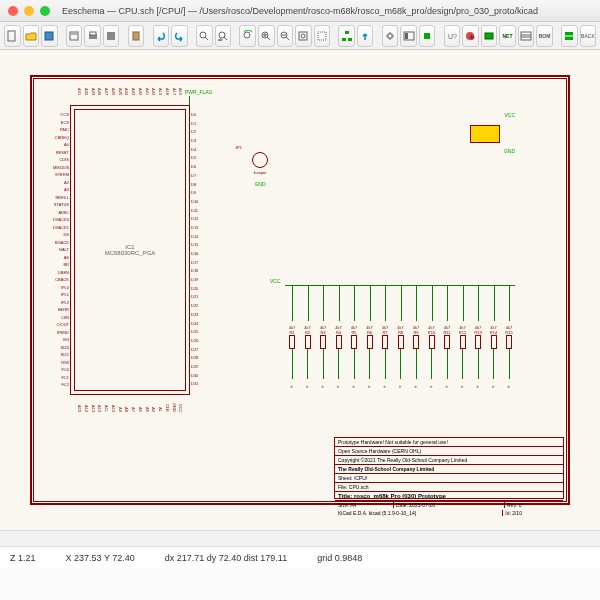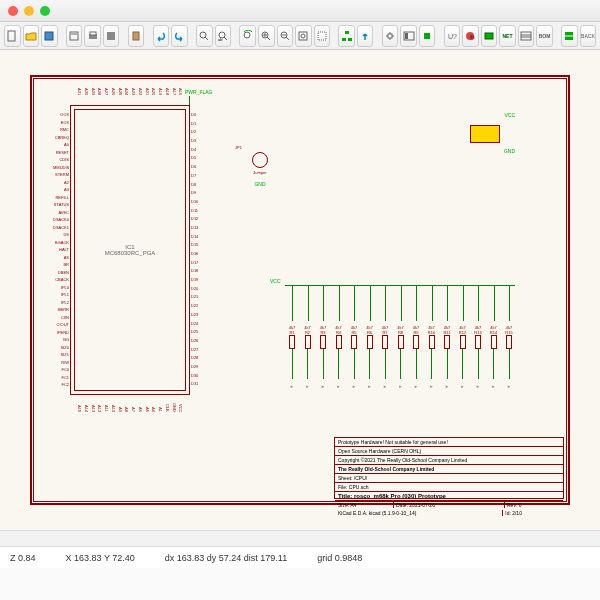--- a/index.html
+++ b/index.html
@@ -44,20 +44,21 @@
 </style>
 </head>
 <body>
 
 <div class="titlebar">
   <div class="traffic">
     <div class="dot r"></div>
     <div class="dot y"></div>
     <div class="dot g"></div>
   </div>
+  <div class="title">Eeschema — CPU.sch [/CPU/] — /Users/rosco/Development/rosco-m68k/rosco_m68k_pro/design/pro_030_proto/kicad</div>
 </div>
 
 <div class="toolbar">
   <div class="tbtn">
       <svg viewBox="0 0 12 12">
         <rect x="2" y="1" width="7" height="10" fill="none" stroke="#666"></rect>
       </svg>
     </div>
   <div class="tbtn">
       <svg viewBox="0 0 12 12">
@@ -493,19 +494,19 @@
     <div class="wire" style="left: 447px; top: 235px; width: 1px; height: 36px;"></div>
     <div class="wire" style="left: 462.5px; top: 235px; width: 1px; height: 36px;"></div>
     <div class="wire" style="left: 478px; top: 235px; width: 1px; height: 36px;"></div>
     <div class="wire" style="left: 493.5px; top: 235px; width: 1px; height: 36px;"></div>
     <div class="wire" style="left: 509px; top: 235px; width: 1px; height: 36px;"></div>
   </div>
 
 <div class="scrollbar"></div>
 
 <div class="statusbar">
-  <span>Z 0.84</span>
-  <span>X 163.83  Y 72.40</span>
-  <span>dx 163.83  dy 57.24  dist 179.11</span>
+  <span>Z 1.21</span>
+  <span>X 237.53  Y 72.40</span>
+  <span>dx 217.71  dy 72.40  dist 179.11</span>
   <span>grid 0.9848</span>
 </div>
 
 <div class="blank"></div>
 
 </body></html>

